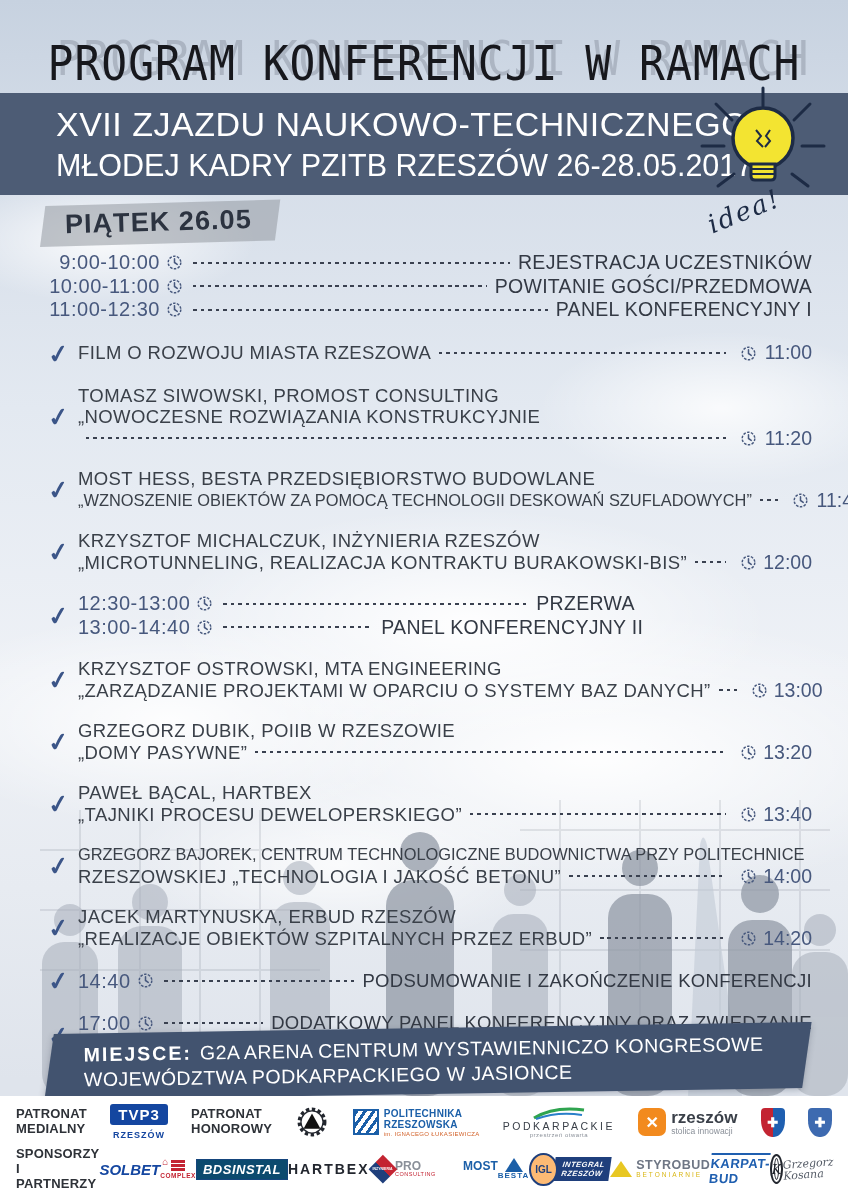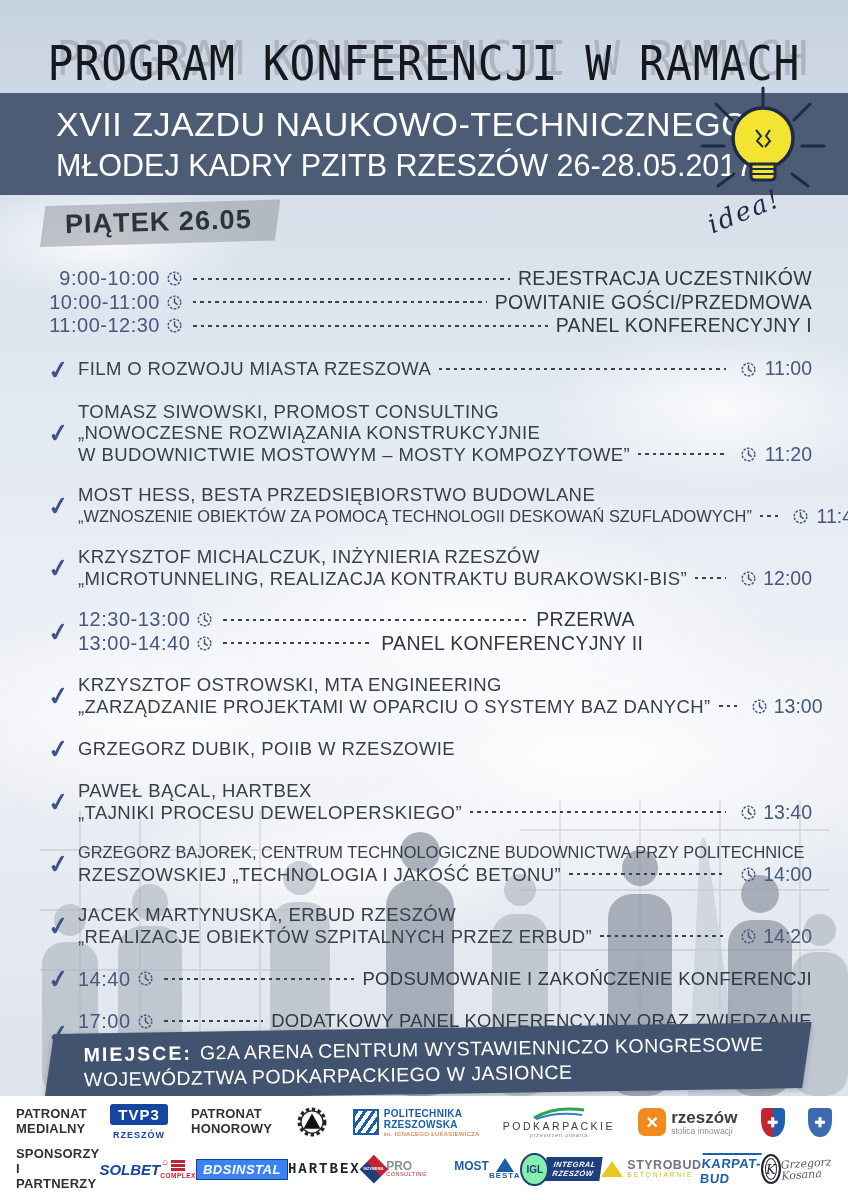--- a/index.html
+++ b/index.html
@@ -31,21 +31,21 @@
   .bulb{position:absolute;top:86px;left:688px;width:150px;height:120px;}
   .idea{position:absolute;top:196px;left:706px;font-family:"DejaVu Serif",serif;font-style:italic;
     font-size:26px;color:#1d2b45;transform:rotate(-22deg);letter-spacing:2px;}
 
   
   .content{position:absolute;top:206px;left:48px;right:36px;color:#3a4049;}
   .dayband{display:inline-block;background:rgba(148,153,161,.55);padding:4px 26px 6px 22px;
     margin-left:-8px;transform:skewX(-9deg) rotate(-1.6deg);transform-origin:left bottom;}
   .dayband span{display:inline-block;transform:skewX(9deg);font-size:27px;font-weight:bold;
     color:#2c3340;letter-spacing:1px;}
-  .orows{margin-top:20px;}
+  .orows{margin-top:4px;}
   .orow{display:flex;align-items:center;line-height:23.5px;}
   .otime{flex:none;width:112px;text-align:right;color:#47587d;font-size:20px;letter-spacing:.5px;}
   .clock{flex:none;width:17px;height:17px;color:#47587d;margin:0 2px 0 6px;}
   .leader{flex:1;height:2px;align-self:center;margin:0 8px;min-width:18px;
     background:repeating-linear-gradient(90deg,#3a4150 0 3.5px,transparent 3.5px 7.5px);}
   .olabel{flex:none;font-size:19.5px;color:#333944;white-space:nowrap;letter-spacing:.3px;}
 
   .block{display:flex;align-items:center;margin-top:19px;}
   .chk{flex:none;width:30px;font-size:25px;font-weight:bold;color:#3b5588;transform:rotate(-8deg);line-height:1;}
   .bc{flex:1;min-width:0;}
@@ -95,37 +95,37 @@
   .rze-t2{font-size:8.5px;color:#8a9099;}
   .shield{width:24px;height:29px;border-radius:4px 4px 46% 46%/4px 4px 58% 58%;color:#fff;
     display:flex;align-items:center;justify-content:center;font-size:13px;font-weight:bold;}
   .shield.w{background:linear-gradient(90deg,#c32432 50%,#1f5fb0 50%);}
   .shield.r{background:#3d6ab0;}
   .solbet{font-size:15px;font-weight:bold;font-style:italic;color:#1446a0;position:relative;}
   .solbet i{position:absolute;right:-8px;top:-5px;font-style:normal;color:#c32432;font-size:10px;}
   .complex{display:flex;flex-direction:column;align-items:center;}
   .complex-ico{width:14px;height:12px;background:repeating-linear-gradient(180deg,#c32432 0 3px,#fff 3px 4px);}
   .complex-t{font-size:6.5px;font-weight:bold;color:#c32432;letter-spacing:.5px;}
-  .bds{font-size:13px;font-weight:bold;font-style:italic;color:#fff;background:#3b82f6;
+  .bds{font-size:13px;font-weight:bold;font-style:italic;color:#fff;background:#0c4a6e;
     padding:2px 6px;border:1px solid #15457c;letter-spacing:.5px;}
   .bds b{color:#fff;}
-  .hartbex{font-family:Liberation Mono, monospace;font-weight:bold;font-size:14px;color:#22262e;letter-spacing:2px;}
+  .hartbex{font-family:Liberation Sans, sans-serif;font-weight:bold;font-size:14px;color:#22262e;letter-spacing:2px;}
   .diam{width:26px;height:26px;background:linear-gradient(180deg,#c32432 50%,#1f3f7c 50%);
     transform:rotate(45deg) scale(.78);display:flex;align-items:center;justify-content:center;}
   .diam span{transform:rotate(-45deg);color:#fff;font-size:4.5px;font-weight:bold;}
   .promost{display:flex;flex-direction:column;align-items:flex-start;line-height:1;}
   .promost .p1{font-size:12px;font-weight:bold;color:#8a9099;}
   .promost .p1 b{color:#1b5fa8;margin-left:42px;}
   .promost .p2{font-size:5.5px;color:#c32432;letter-spacing:.5px;}
   .besta{display:flex;flex-direction:column;align-items:center;line-height:1;}
   .besta-tri{width:0;height:0;border-left:9px solid transparent;border-right:9px solid transparent;border-bottom:14px solid #1b5fa8;}
   .besta-t{font-size:8px;font-weight:bold;color:#1b5fa8;letter-spacing:1px;}
   .igl{display:flex;align-items:center;}
   .igl-badge{border:2px solid #1f3f7c;border-radius:50%;font-size:10px;font-weight:bold;color:#1f3f7c;
-    padding:9px 4px;background:#86efac;z-index:1;}
+    padding:9px 4px;background:#fdba74;z-index:1;}
   .igl-banner{background:#1f3f7c;color:#fff;font-size:7.5px;font-style:italic;font-weight:bold;
     padding:3px 6px 3px 8px;margin-left:-4px;letter-spacing:.5px;transform:skewX(-8deg);}
   .styro{display:flex;align-items:center;gap:4px;}
   .styro-tri{width:0;height:0;border-left:11px solid transparent;border-right:11px solid transparent;
     border-bottom:16px solid #e8c722;position:relative;}
   .styro-txt{display:flex;flex-direction:column;line-height:1.05;}
   .styro-t1{font-size:12.5px;font-weight:bold;color:#6e7684;letter-spacing:.5px;}
   .styro-t2{font-size:6.5px;color:#d9b716;letter-spacing:2px;}
   .karpat{font-size:13px;font-weight:bold;color:#1f5fb0;border-top:2px solid #1f5fb0;padding-top:1px;letter-spacing:.5px;transform:skewX(-6deg);}
   .emblem{width:26px;height:26px;border:2px solid #22262e;border-radius:50%;display:flex;align-items:center;
@@ -244,21 +244,20 @@
               <span class="btime">11:00</span>
             </div>
           </div>
         </div>
         <div class="block">
           <span class="chk">✓</span>
           <div class="bc">
             <div class="line">TOMASZ SIWOWSKI, PROMOST CONSULTING</div>
             <div class="line">„NOWOCZESNE ROZWIĄZANIA KONSTRUKCYJNIE</div>
             <div class="lline">
-              <span class="ltext">W BUDOWNICTWIE MOSTOWYM – MOSTY KOMPOZYTOWE”</span>
               <span class="leader"></span>
               <svg class="clock" viewBox="0 0 20 20">
                 <circle cx="10" cy="10" r="7.4" fill="none" stroke="currentColor" stroke-width="1.7" stroke-dasharray="3 1.6"></circle>
                 <path d="M10 5.6 V10 L13.2 12.2" fill="none" stroke="currentColor" stroke-width="1.8" stroke-linecap="round"></path>
               </svg>
               <span class="btime">11:20</span>
             </div>
           </div>
         </div>
         <div class="block">
@@ -326,20 +325,29 @@
                 <path d="M10 5.6 V10 L13.2 12.2" fill="none" stroke="currentColor" stroke-width="1.8" stroke-linecap="round"></path>
               </svg>
               <span class="btime">13:00</span>
             </div>
           </div>
         </div>
         <div class="block">
           <span class="chk">✓</span>
           <div class="bc">
             <div class="line">GRZEGORZ DUBIK, POIIB W RZESZOWIE</div>
+            <div class="lline">
+              <span class="ltext">„DOMY PASYWNE”</span>
+              <span class="leader"></span>
+              <svg class="clock" viewBox="0 0 20 20">
+                <circle cx="10" cy="10" r="7.4" fill="none" stroke="currentColor" stroke-width="1.7" stroke-dasharray="3 1.6"></circle>
+                <path d="M10 5.6 V10 L13.2 12.2" fill="none" stroke="currentColor" stroke-width="1.8" stroke-linecap="round"></path>
+              </svg>
+              <span class="btime">13:20</span>
+            </div>
           </div>
         </div>
         <div class="block">
           <span class="chk">✓</span>
           <div class="bc">
             <div class="line">PAWEŁ BĄCAL, HARTBEX</div>
             <div class="lline">
               <span class="ltext">„TAJNIKI PROCESU DEWELOPERSKIEGO”</span>
               <span class="leader"></span>
               <svg class="clock" viewBox="0 0 20 20">

